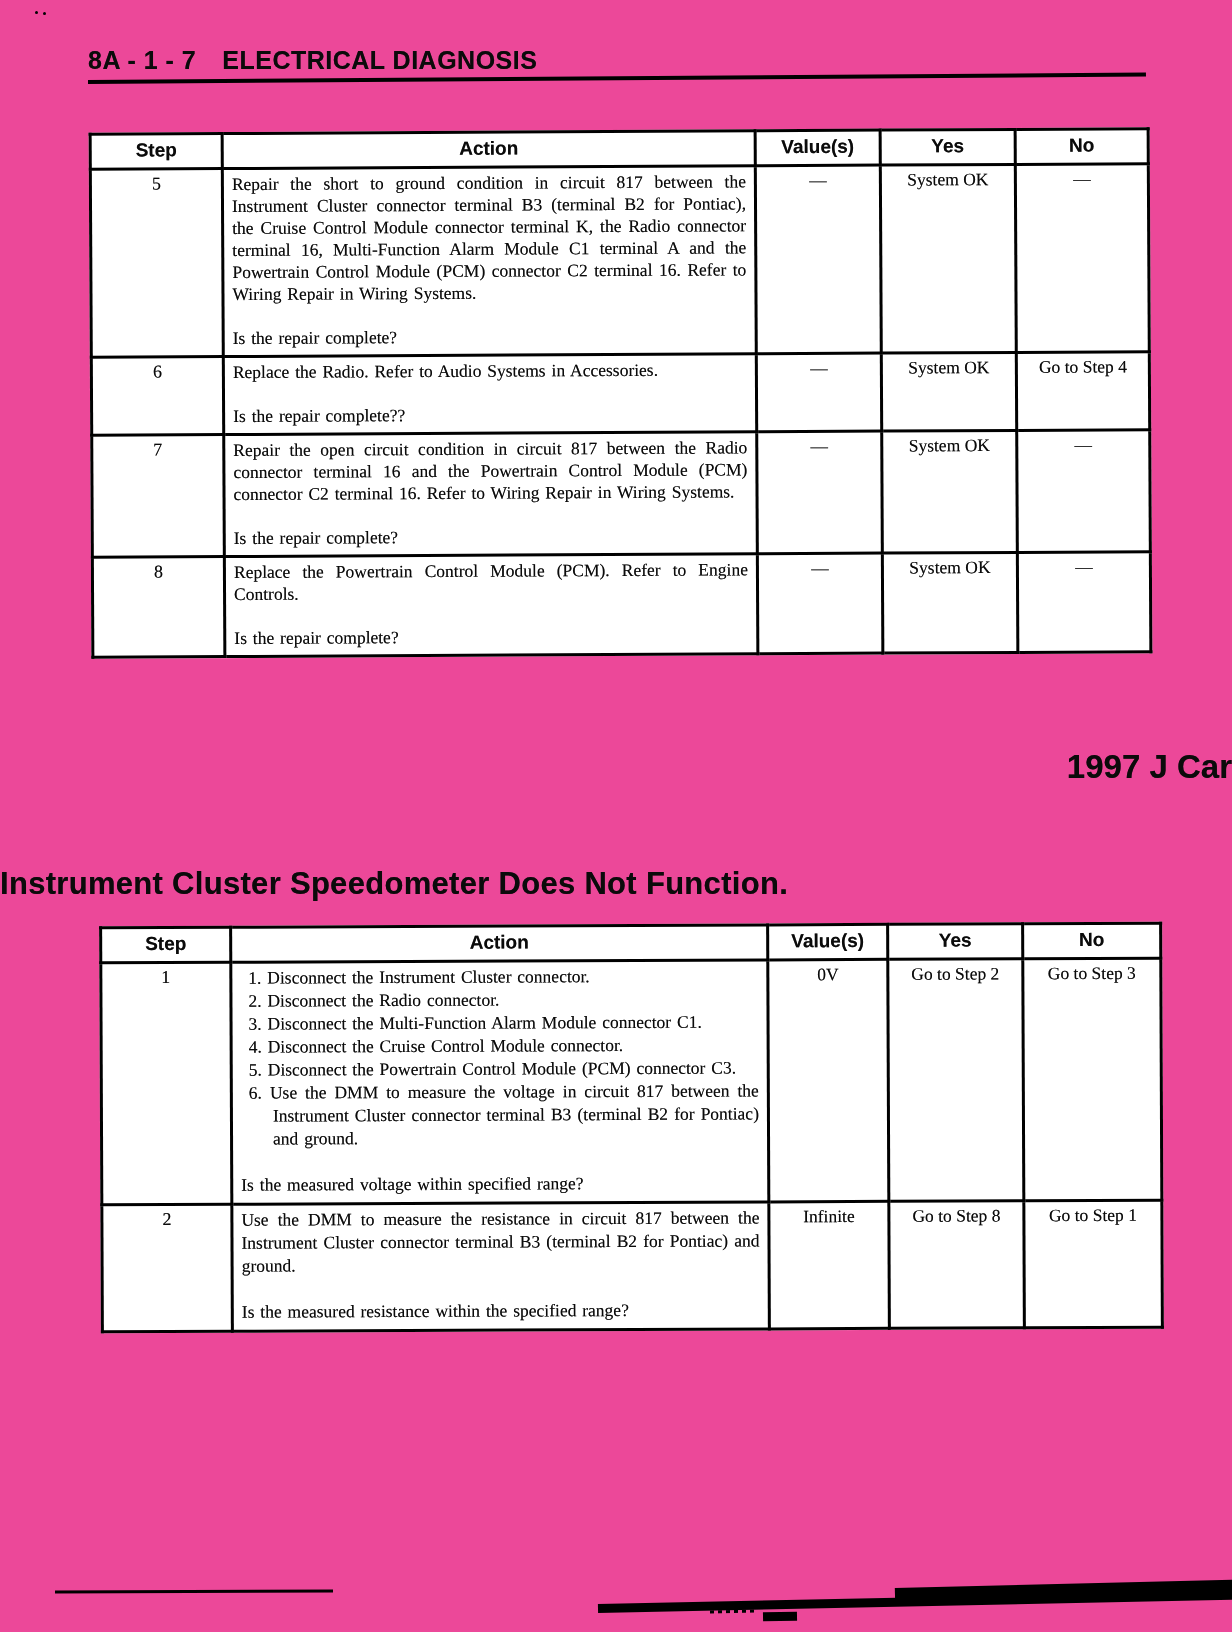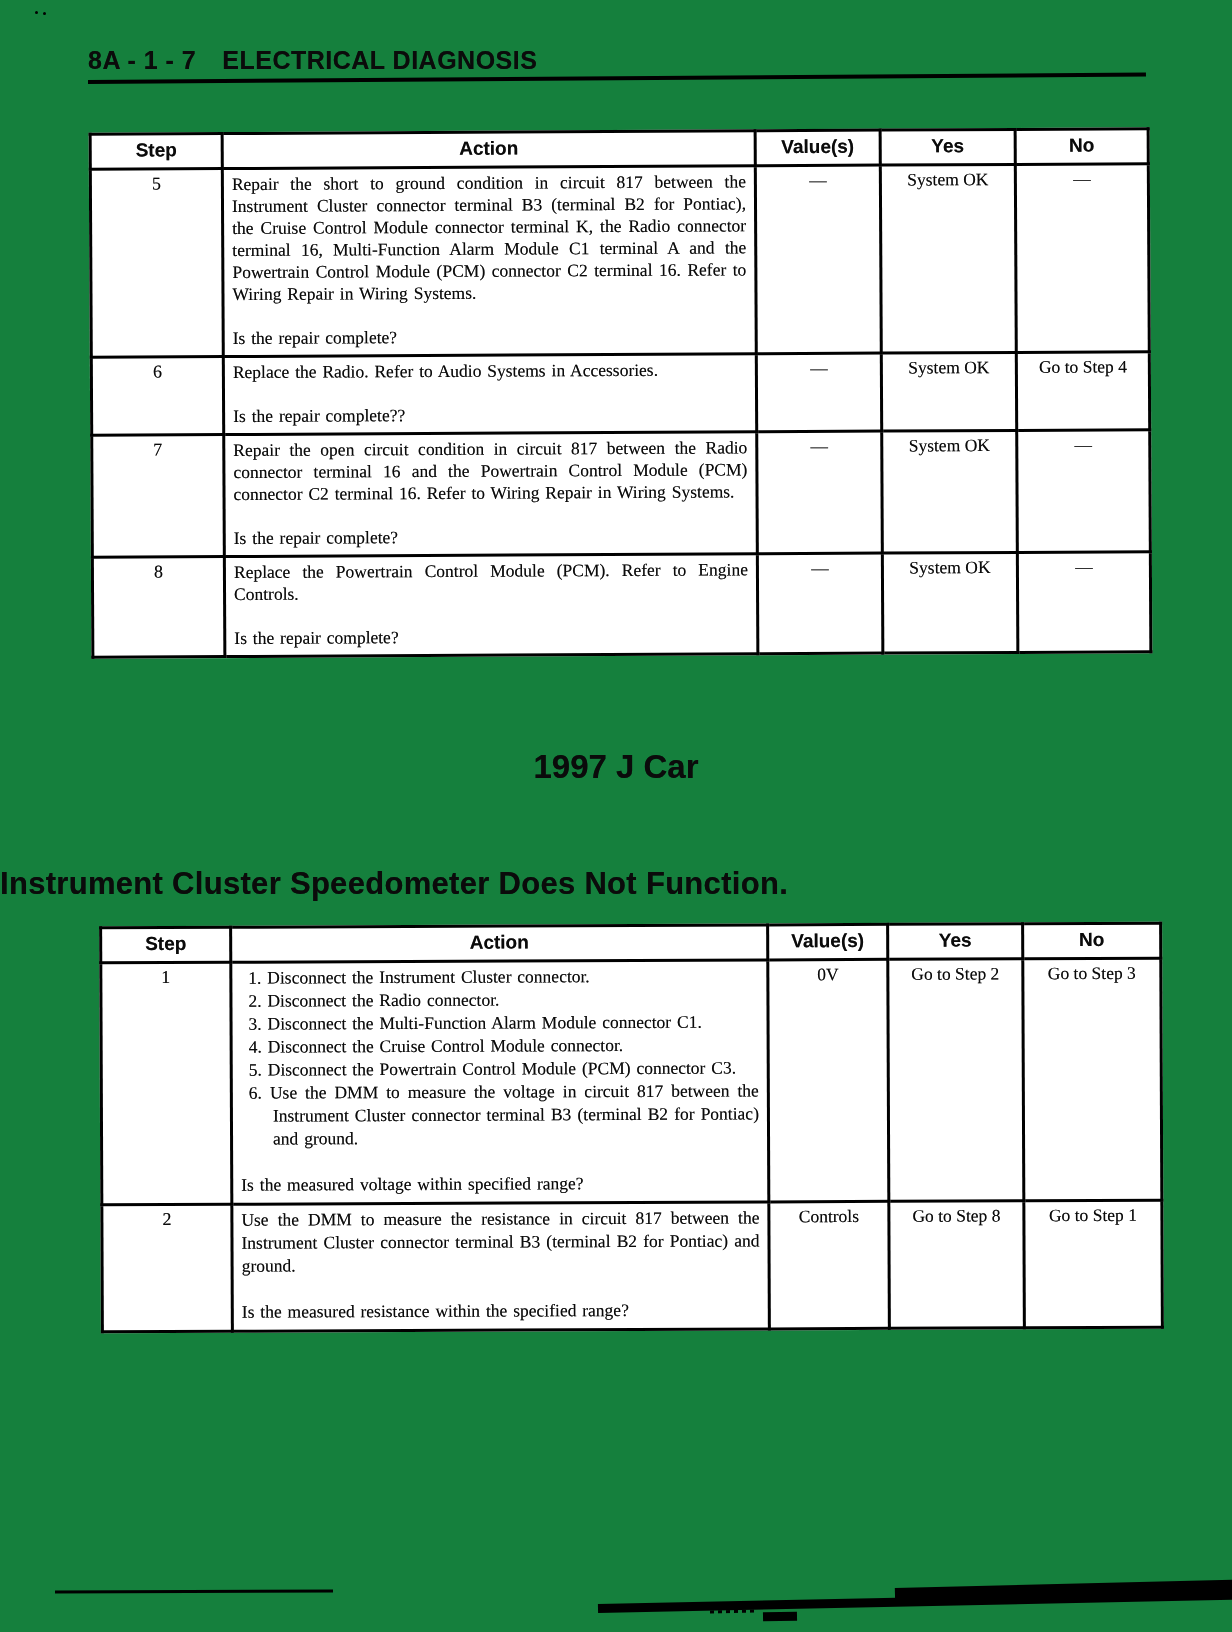--- a/index.html
+++ b/index.html
@@ -1,40 +1,40 @@
 <!DOCTYPE html>
 <html><head>
 <meta charset="utf-8">
 <style>
   html,body{margin:0;padding:0;background:#fff;}
   .page{
     position:relative;
     width:1232px;height:1632px;
-    background:#15803d;
+    background:#ec4899;
     overflow:hidden;
     color:#0b0b0b;
     font-family:"Liberation Serif", serif;
     text-shadow:0 0 .5px rgba(0,0,0,.55);
   }
   
   .pg-header{
     position:absolute;left:88px;top:46px;width:1060px;
     font-family:"Liberation Sans", sans-serif;
     font-weight:700;font-size:25px;letter-spacing:.5px;
     white-space:nowrap;
   }
   .pg-header .code{margin-right:26px;}
   .pg-header-rule{
     position:absolute;left:88px;top:80px;width:1058px;height:4px;
     background:#000;transform:rotate(-.4deg);transform-origin:left center;
   }
   
   .car-title{
     position:absolute;left:0;top:748px;width:1232px;
-    text-align:center;
+    text-align:right;
     font-family:"Liberation Sans", sans-serif;
     font-weight:700;font-size:33px;
   }
   .diag-title{
     position:absolute;left:0;top:866px;width:1232px;
     text-align:left;
     font-family:"Liberation Sans", sans-serif;
     font-weight:700;font-size:31px;
     letter-spacing:.3px;
   }
@@ -210,21 +210,21 @@
           <td class="cval">0V</td>
           <td class="cval">Go to Step 2</td>
           <td class="cval">Go to Step 3</td>
         </tr>
         <tr>
           <td class="step">2</td>
           <td class="action">
             <div class="para">Use the DMM to measure the resistance in circuit 817 between the Instrument Cluster connector terminal B3 (terminal B2 for Pontiac) and ground.</div>
             <div class="q">Is the measured resistance within the specified range?</div>
           </td>
-          <td class="cval">Controls</td>
+          <td class="cval">Infinite</td>
           <td class="cval">Go to Step 8</td>
           <td class="cval">Go to Step 1</td>
         </tr>
       </tbody>
     </table>
   </div>
 
   <div class="bottom-line-left"></div>
   <div class="bottom-dots"></div>
   <div class="bottom-blob"></div>

